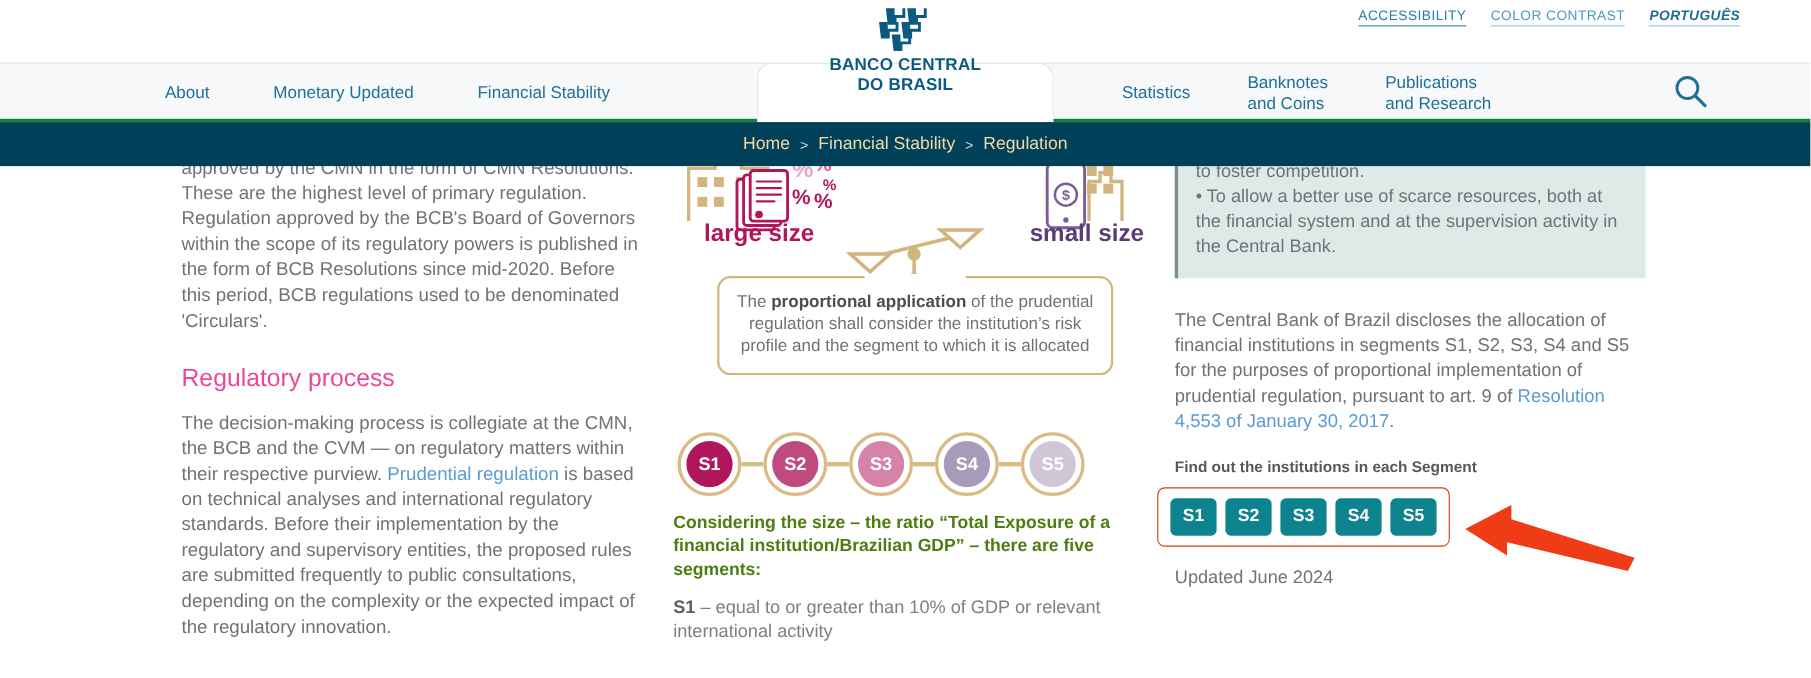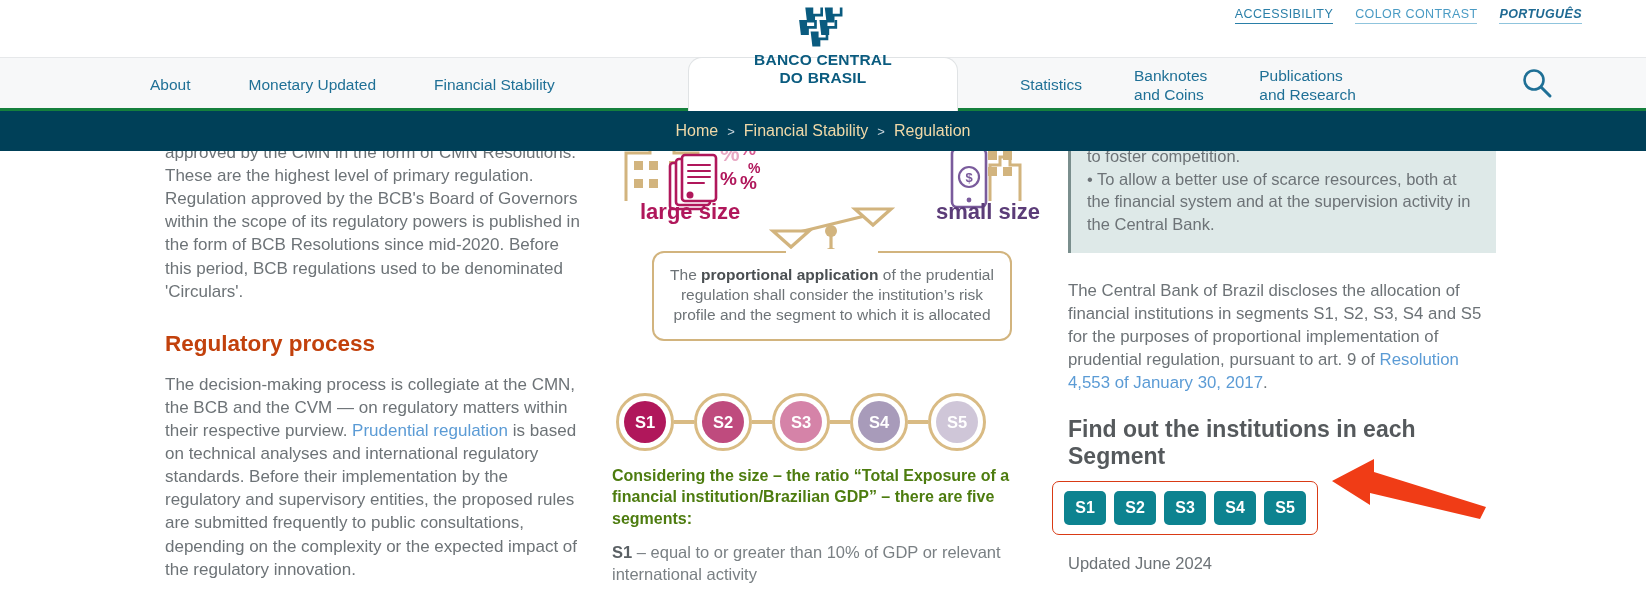--- a/index.html
+++ b/index.html
@@ -89,21 +89,21 @@
 
   .col-left  { position: absolute; left: 165px;  top: -10px; width: 418px; }
   .col-mid   { position: absolute; left: 612px;  top: -12px; width: 440px; }
   .col-right { position: absolute; left: 1068px; top: -12px; width: 428px; }
 
   .body-text {
     font-size: 17px; line-height: 1.36; color: #6d7377;
   }
   .body-text a { color: #5b9bd5; text-decoration: none; }
   .section-h2 {
-    font-size: 22.5px; font-weight: bold; color: #c2410c;
+    font-size: 22.5px; font-weight: normal; color: #ec4899;
     margin: 28px 0 16px 0;
   }
 
   
   .info-graphic { position: relative; width: 440px; }
   .ig-top { position: relative; height: 248px; }
   .ig-svg { display: block; }
   .ig-label-left {
     position: absolute; left: 28px; top: 60px;
     font-size: 22px; font-weight: bold; color: #b0175b;
@@ -159,21 +159,21 @@
     background: #dee9e8; border-left: 3px solid #7a8e8d;
     padding: 10px 18px 18px 16px;
     font-size: 16.5px; line-height: 1.36; color: #6d7377;
     margin-top: -26px;
   }
   .right-para {
     font-size: 16.8px; line-height: 1.37; color: #6d7377; margin-top: 26px;
   }
   .right-para a { color: #5b9bd5; text-decoration: none; }
   .right-h3 {
-    font-size: 23px; font-weight: bold; color: #55595c; margin-top: 22px;
+    font-size: 14px; font-weight: bold; color: #55595c; margin-top: 22px;
   }
   .seg-btn-annot {
     position: relative; display: inline-block;
     border: 1.5px solid #d93a15; border-radius: 7px;
     padding: 9px 11px; margin-top: 11px; margin-left: -16px;
   }
   .seg-btns { display: flex; gap: 8px; }
   .seg-btn {
     background: #0d8390; color: #ffffff;
     font-size: 16px; font-weight: bold;

